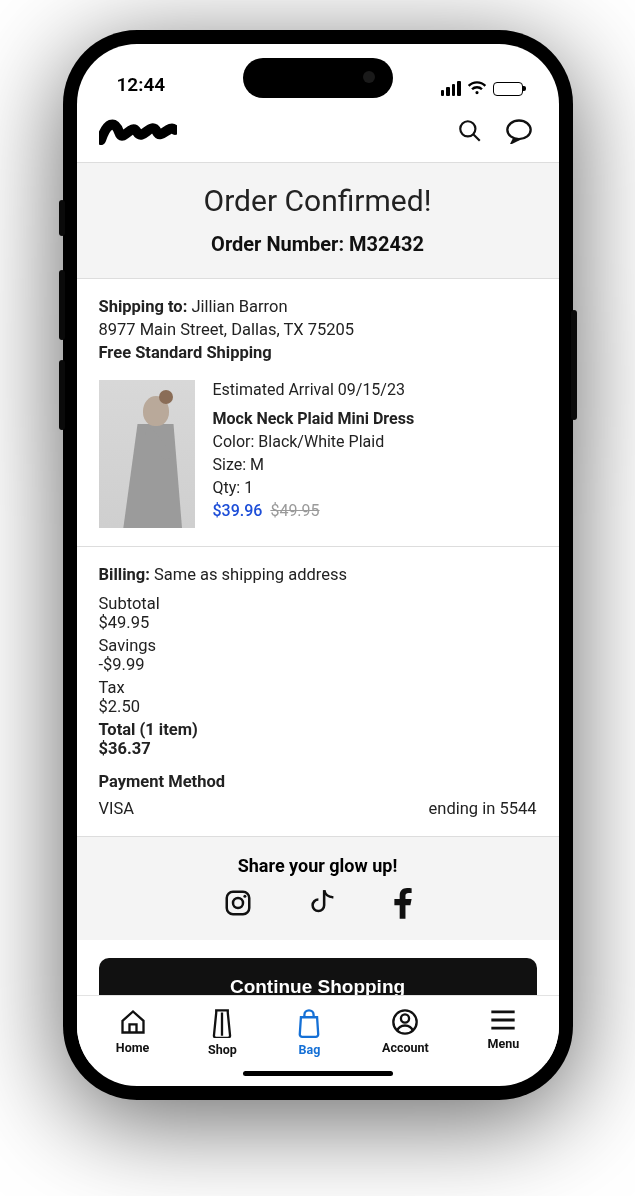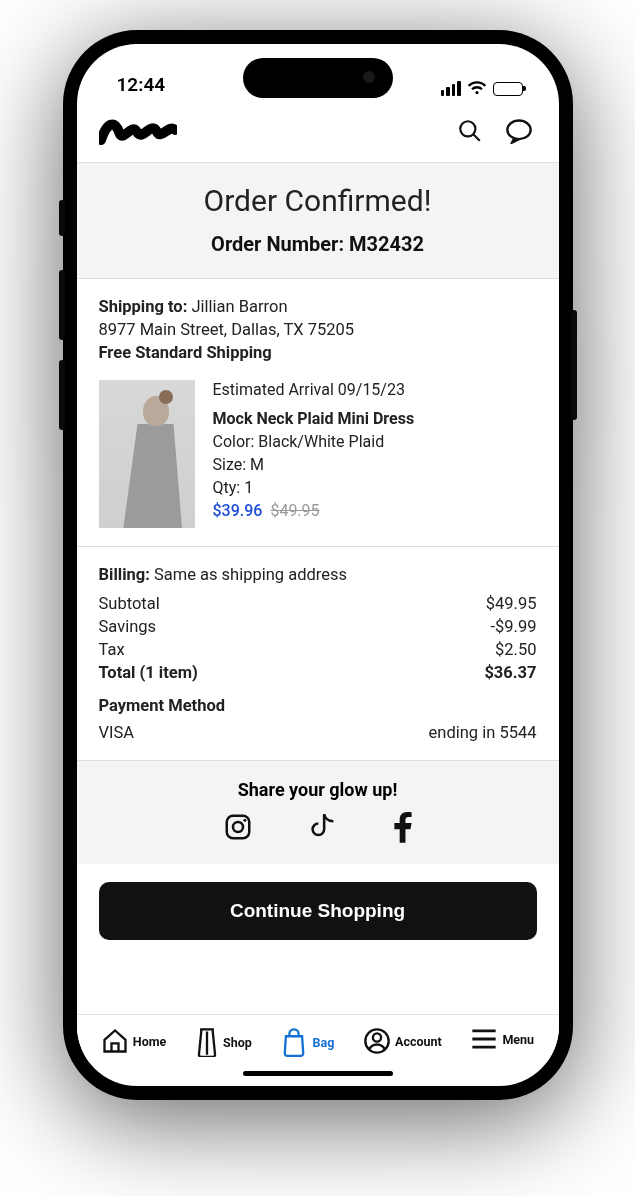--- a/index.html
+++ b/index.html
@@ -127,42 +127,42 @@
   .est { font-weight: 400; color:#222; }
   .pname { font-weight: 700; margin-top: 10px; }
   .pattr { margin-top: 4px; color:#222; }
   .price-row { margin-top: 4px; }
   .price-sale { color: #1d4ed8; font-weight: 500; }
   .price-orig { color: #9a9a9a; text-decoration: line-through; margin-left: 4px; }
 
   .billing-line { font-size: 16.5px; }
   .billing-label { font-weight:700; }
   .totals { margin-top: 10px; }
-  .trow { display:flex; justify-content: space-between; font-size:16.5px; margin-top:4px; }
+  .trow { display:flex; justify-content: space-between; font-size:16.5px; margin-top:4px;flex-direction:column; }
   .trow.bold { font-weight:700; }
   .pm-title { font-weight:700; margin-top: 14px; }
   .pm-row { display:flex; justify-content: space-between; margin-top: 8px; font-size:16.5px; }
 
   .share-block { background:#f4f4f4; text-align:center; padding: 18px 10px 20px; }
   .share-title { font-weight:700; font-size: 18px; }
   .share-icons { display:flex; justify-content:center; gap: 56px; margin-top: 12px; }
 
   .cta-wrap { padding: 18px 22px 22px; }
   .cta {
     width:100%; background:#111; color:#fff; font-size:19px; font-weight:600;
     border:none; border-radius:10px; padding: 18px 10px; text-align:center;
   }
 
   .tabbar {
     border-top: 1px solid #e3e3e3;
     display:flex; justify-content: space-around; align-items:flex-start;
     padding: 12px 10px 6px;
     background:#fff;
   }
-  .tab { display:flex; flex-direction:row; align-items:center; gap:4px; font-size:12.5px; font-weight:700; color:#111; }
+  .tab { display:flex; flex-direction:column; align-items:center; gap:4px; font-size:12.5px; font-weight:700; color:#111; }
   .tab.active { color:#1570d6; }
   .tab.active svg { stroke:#1570d6; }
   .home-ind { height: 5px; width: 150px; background:#000; border-radius:3px; margin: 8px auto 10px; }
 
   svg { display:block; }
 </style>
 </head>
 <body>
 
 <div class="phone-shadow">

